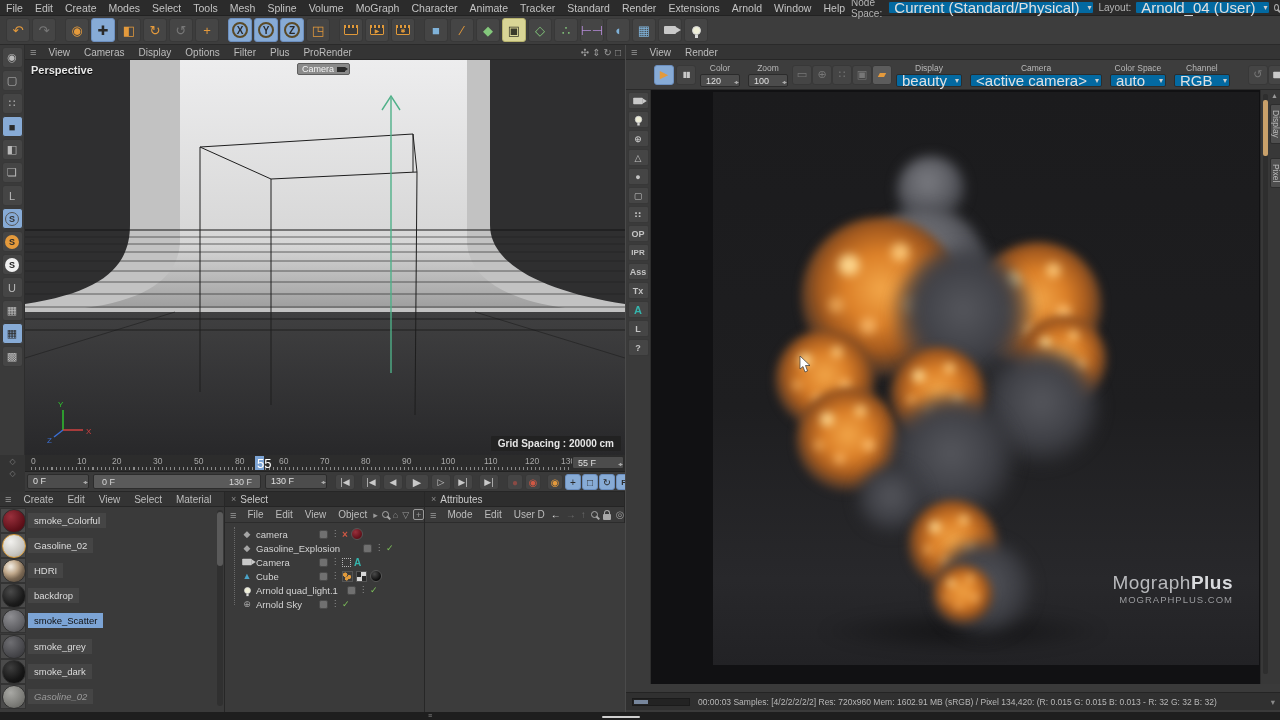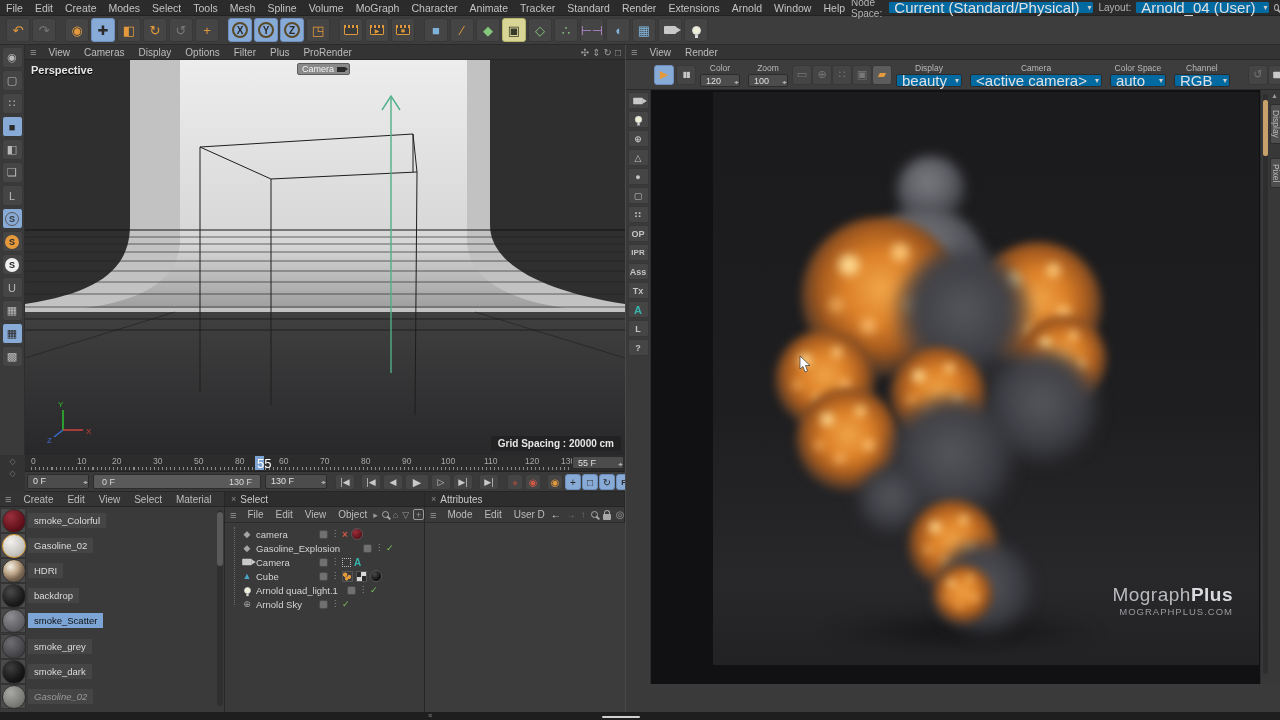--- a/index.html
+++ b/index.html
@@ -90,21 +90,21 @@
     radial-gradient(circle at 62% 22%, rgba(255,205,125,.9) 0 3%, rgba(255,205,125,0) 8%),
     radial-gradient(circle at 70% 55%, rgba(255,195,115,.85) 0 4%, rgba(255,195,115,0) 9%),
     radial-gradient(circle at 42% 68%, rgba(250,185,105,.85) 0 3%, rgba(250,185,105,0) 8%),
     radial-gradient(circle at 22% 55%, rgba(240,175,95,.75) 0 3%, rgba(240,175,95,0) 7%),
     radial-gradient(circle at 50% 45%, #f2a649 0%, #dc8028 30%, #a55a1e 52%, rgba(68,52,44,.9) 72%, rgba(68,52,44,0) 80%);
     filter:blur(4px); }
   .smoke { background:radial-gradient(circle at 45% 38%, #7a7b81 0%, #606167 38%, #494a50 60%, rgba(58,59,64,0) 78%); filter:blur(6px); }
   .smoked { background:radial-gradient(circle at 50% 45%, #55565c 0%, #3f4046 45%, rgba(42,43,48,0) 75%); filter:blur(7px); }
   .gshadow { position:absolute; left:105px; top:516px; width:290px; height:46px; border-radius:50%;
     background:radial-gradient(ellipse, rgba(0,0,0,.45) 0%, rgba(0,0,0,0) 70%); filter:blur(6px); }
-  .watermark { position:absolute; right:26px; bottom:48px; text-align:right;margin-top:27px; }
+  .watermark { position:absolute; right:26px; bottom:60px; text-align:right;margin-top:27px; }
   .wm1 { font-size:19px; color:#b9babd; letter-spacing:.5px; }
   .wm1 b { color:#d9dadd; }
   .wm2 { font-size:9.5px; color:#9a9b9e; letter-spacing:1px; }
   .ipr-right { position:absolute; right:0; top:45px; width:20px; height:594px; background:#383838; border-left:1px solid #2c2c2c;}
   .vscroll { position:absolute; left:2px; top:4px; width:5px; height:580px; background:#2e2e2e; border-radius:2px;}
   .vthumb { position:absolute; left:0; top:6px; width:5px; height:56px; background:#c8a06a; border-radius:2px; }
   .vtab { position:absolute; left:9px; writing-mode:vertical-rl; background:#4e4e4e; border:1px solid #2d2d2d;
     color:#b9b9b9; font-size:8.5px; padding:5px 0; border-radius:2px; }
   .ipr-status { position:absolute; left:0; bottom:2px; width:655px; height:18px; background:#303030;
     display:flex; align-items:center; font-size:8.5px; color:#b8b8b8; border-top:1px solid #242424; gap:8px; padding:0 6px;}
@@ -702,20 +702,27 @@
 
     <div class="ipr-right">
       <span class="vscroll">
           <span class="vthumb"></span>
         </span>
       <span style="position:absolute;left:10px;top:2px;font-size:7px;color:#9a9a9a;">▲</span>
       <span class="vtab" style="top:14px;">Display</span>
       <span class="vtab" style="top:68px;">Pixel</span>
     </div>
 
+    <div class="ipr-status">
+      <span class="ptrack">
+          <span class="pfill"></span>
+        </span>
+      <span style="white-space:nowrap;">00:00:03  Samples: [4/2/2/2/2/2]  Res: 720x960  Mem: 1602.91 MB  (sRGB) / Pixel 134,420: (R: 0.015 G: 0.015 B: 0.013 - R: 32 G: 32 B: 32)</span>
+      <span style="margin-left:auto;color:#8a8a8a;">▾</span>
+    </div>
   </div>
 
   <div class="bottomstrip">
     <span class="bs-burger">≡</span>
     <span class="bs-dash"></span>
   </div>
 
 </div>
 
 </body></html>

